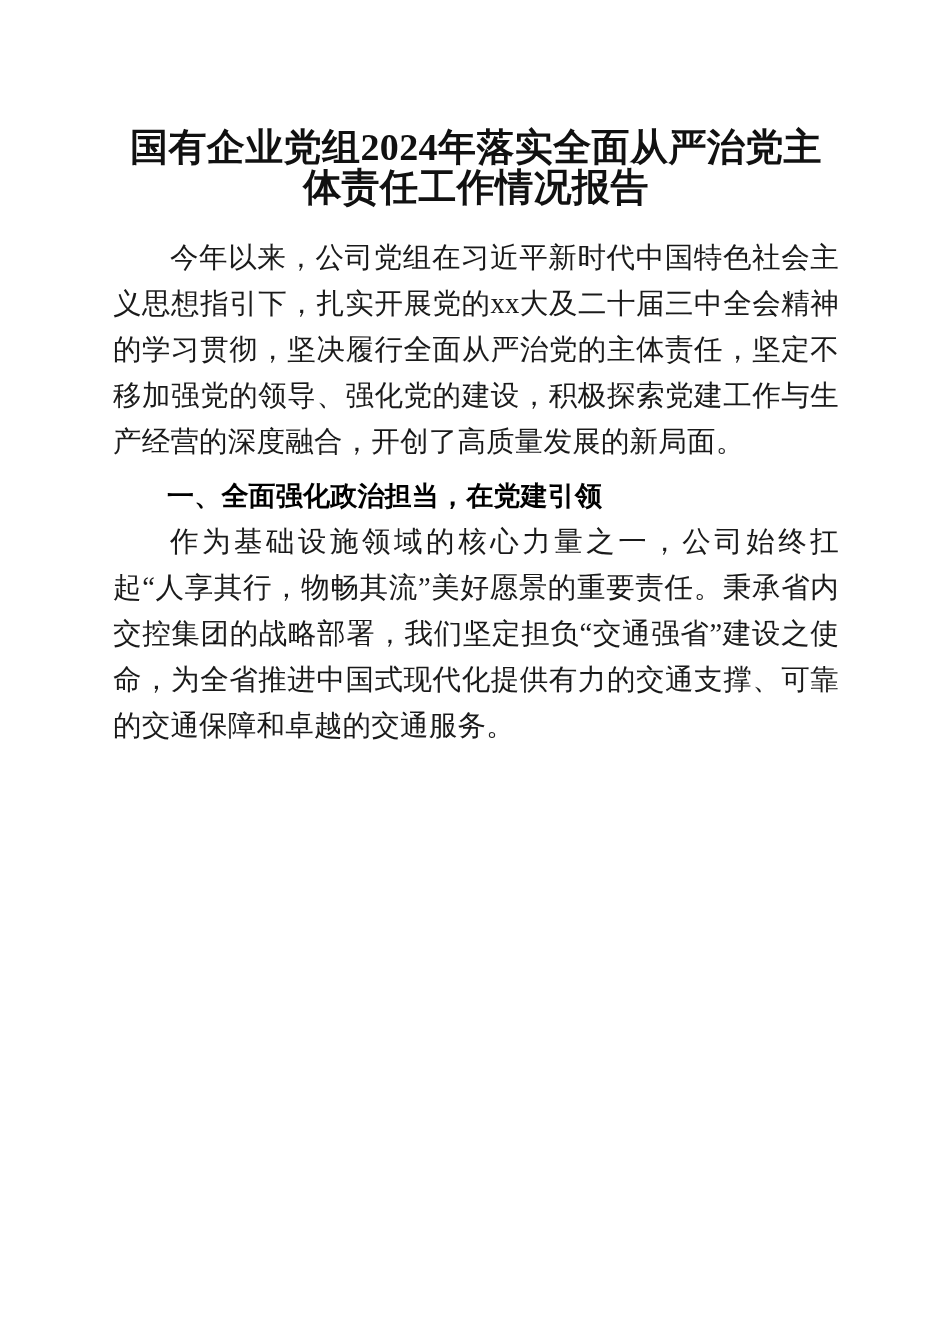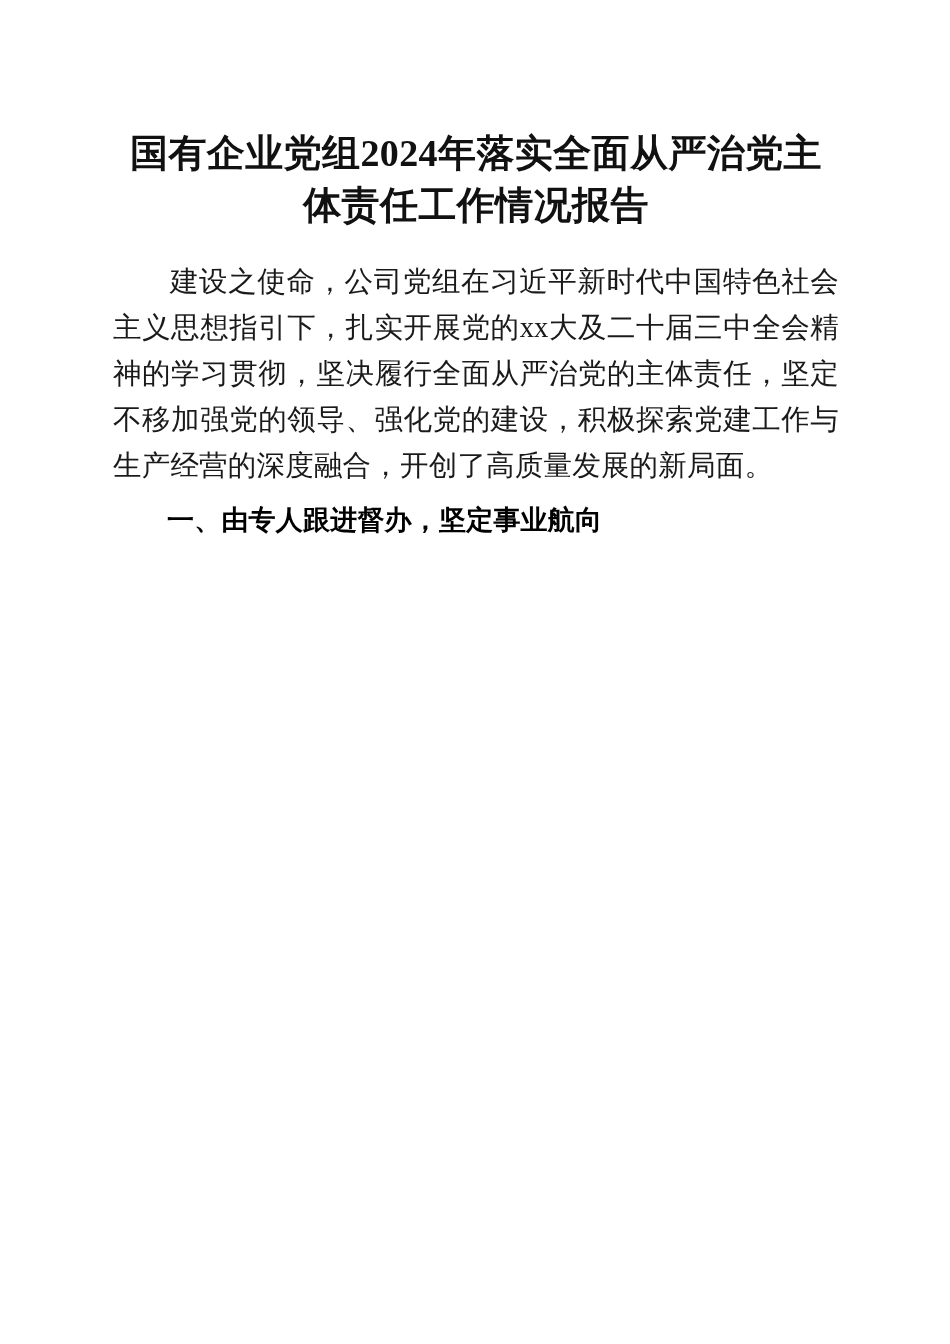--- a/index.html
+++ b/index.html
@@ -31,21 +31,21 @@
   }
 
   
   .doc-title {
     margin: 0;
     padding-top: 127px;
     text-align: center;
     font-family: "Liberation Serif", "DejaVu Serif", serif;
     font-weight: bold;
     font-size: 38px;
-    line-height: 52px;
+    line-height: 40px;
     letter-spacing: 0.4px;
     color: #111111;
     text-rendering: optimizeLegibility;
   }
 
   
   .para {
     margin: 0;
     font-family: "Liberation Serif", "DejaVu Serif", serif;
     font-size: 28.5px;
@@ -82,19 +82,20 @@
 </style>
 </head>
 <body>
 
 <div class="page">
   <div class="doc-body">
 
     <h1 class="doc-title">国有企业党组2024年落实全面从严治党主体责任工作情况报告</h1>
 
     <div id="blocks">
-        <p class="para para-spacer-top">建设之使命，公司党组在习近平新时代中国特色社会主义思想指引下，扎实开展党的xx大及二十届三中全会精神的学习贯彻，坚决履行全面从严治党的主体责任，坚定不移加强党的领导、强化党的建设，积极探索党建工作与生产经营的深度融合，开创了高质量发展的新局面。</p>
-        <h2 class="section-heading">一、由专人跟进督办，坚定事业航向</h2>
+        <p class="para para-spacer-top">今年以来，公司党组在习近平新时代中国特色社会主义思想指引下，扎实开展党的xx大及二十届三中全会精神的学习贯彻，坚决履行全面从严治党的主体责任，坚定不移加强党的领导、强化党的建设，积极探索党建工作与生产经营的深度融合，开创了高质量发展的新局面。</p>
+        <h2 class="section-heading">一、全面强化政治担当，在党建引领</h2>
+        <p class="para">作为基础设施领域的核心力量之一，公司始终扛起“人享其行，物畅其流”美好愿景的重要责任。秉承省内交控集团的战略部署，我们坚定担负“交通强省”建设之使命，为全省推进中国式现代化提供有力的交通支撑、可靠的交通保障和卓越的交通服务。</p>
       </div>
 
     <div class="spacer-bottom"></div>
   </div>
 </div>
 
 </body></html>

